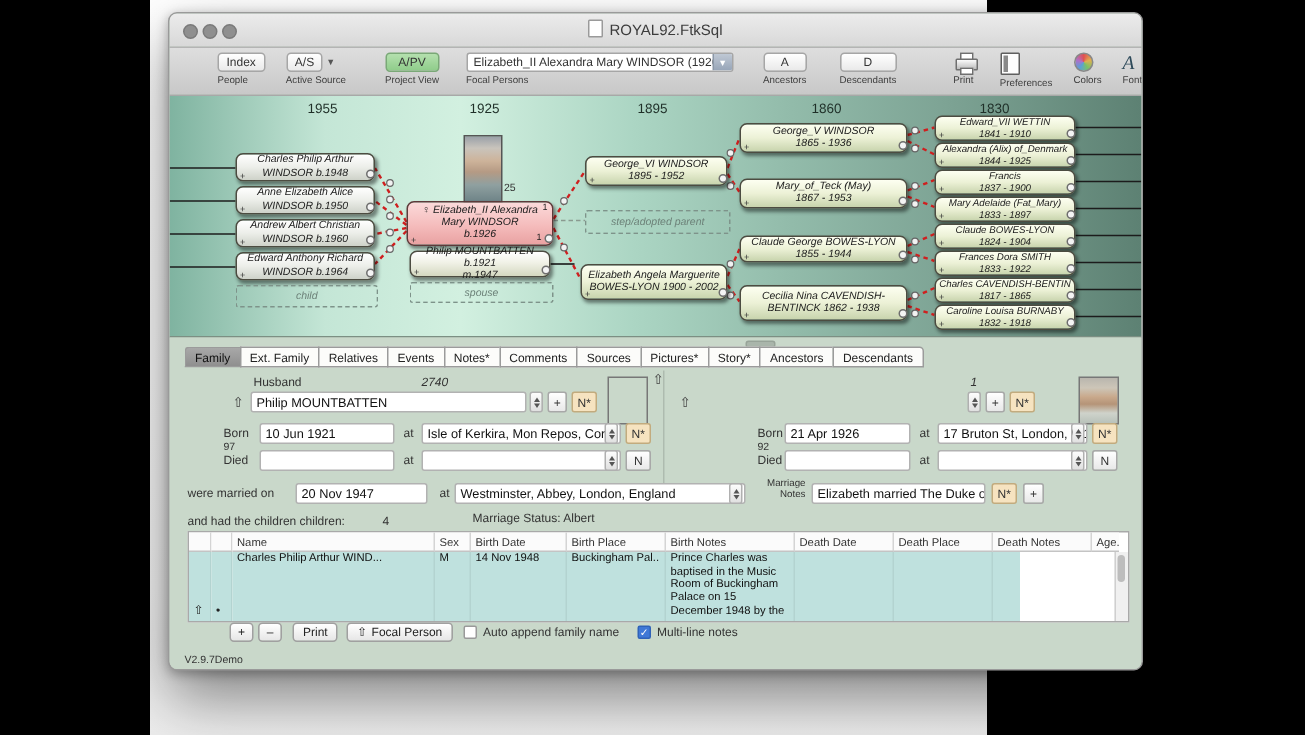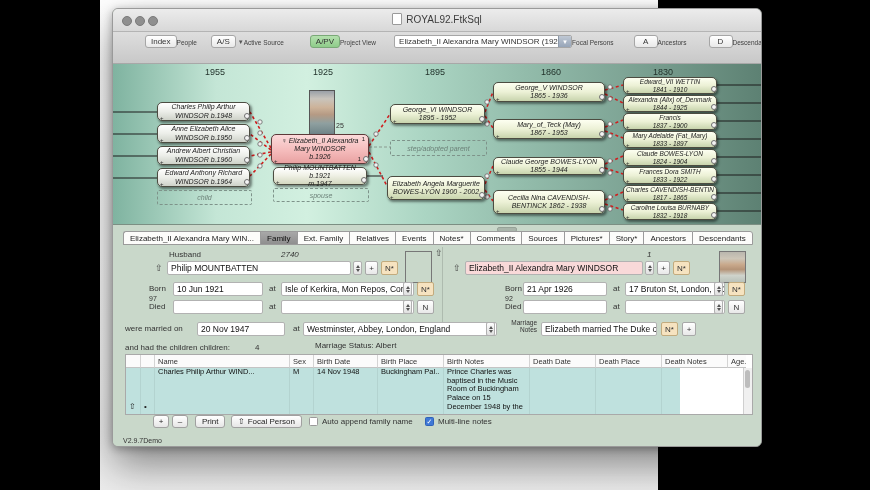--- a/index.html
+++ b/index.html
@@ -13,21 +13,21 @@
   
   .titlebar{height:22px;background:linear-gradient(#ececec,#d8d8d8);border-bottom:1px solid #b4b4b4;
             position:relative;}
   .tl{position:absolute;top:7px;width:8px;height:8px;border-radius:50%;background:#8f8f8f;border:0.5px solid #7a7a7a;}
   .title{position:absolute;left:0;right:0;top:4px;text-align:center;font-size:10px;color:#3c3c3c;}
   .docicon{display:inline-block;width:8px;height:10px;background:#fff;border:1px solid #9a9a9a;
            border-radius:1px;vertical-align:-2px;margin-right:4px;}
   
   .toolbar{height:32px;background:linear-gradient(#dedede,#c8c8c8);border-bottom:1px solid #a8a8a8;
            display:flex;align-items:flex-start;padding:3px 8px 0 8px;box-sizing:border-box;}
-  .titem{display:flex;flex-direction:row;align-items:center;margin-right:8px;}
+  .titem{display:flex;flex-direction:column;margin-right:8px;}
   .tlabel{font-size:6.5px;color:#3e3e3e;margin-top:2px;white-space:nowrap;}
   .tbtn{height:13px;min-width:24px;background:linear-gradient(#ffffff,#e9e9e9);border:1px solid #a6a6a6;
         border-radius:3px;font-size:8px;color:#333;display:flex;align-items:center;justify-content:center;
         padding:0 5px;box-sizing:border-box;}
   .tbtn.green{background:linear-gradient(#b4e0ae,#8fcc8a);border-color:#7aa877;}
   .combo{height:13px;width:178px;background:#fff;border:1px solid #a6a6a6;border-radius:2px;
          font-size:8px;color:#333;display:flex;align-items:center;position:relative;padding-left:4px;
          box-sizing:border-box;white-space:nowrap;overflow:hidden;}
   .combo .arrowbox{position:absolute;right:0;top:0;bottom:0;width:12px;background:linear-gradient(#bfc8d4,#97a5b8);
          border-left:1px solid #8b98a8;color:#fff;font-size:7px;display:flex;align-items:center;justify-content:center;}
@@ -356,21 +356,20 @@
       <span>Caroline Louisa BURNABY</span>
           <span>1832 - 1918</span>
       <i class="pm">+</i>
         </div>
   </div>
 
   <div class="bottom">
     <div class="splitter"></div>
 
     <div class="tabs">
-      <div class="tab">Elizabeth_II Alexandra Mary WIN...</div>
       <div class="tab sel">Family</div>
       <div class="tab">Ext. Family</div>
       <div class="tab">Relatives</div>
       <div class="tab">Events</div>
       <div class="tab">Notes*</div>
       <div class="tab">Comments</div>
       <div class="tab">Sources</div>
       <div class="tab">Pictures*</div>
       <div class="tab">Story*</div>
       <div class="tab">Ancestors</div>
@@ -398,21 +397,20 @@
     <span class="flabel" style="left:36px;top:77px">Died</span>
     <div class="field" style="left:60px;top:75px;width:90px"></div>
     <span class="flabel" style="left:156px;top:77px">at</span>
     <div class="field withstep" style="left:168px;top:75px;width:133px"></div>
     <span class="fstep" style="left:290px;top:75px"></span>
     <div class="sqbtn" style="left:304px;top:75px;width:17px">N</div>
 
     <span class="uparrow" style="left:322px;top:23px">⇧</span>
     <span class="numlbl" style="left:534px;top:25px">1</span>
     <span class="uparrow" style="left:340px;top:38px">⇧</span>
-    <div class="field pink" style="left:352px;top:36px;width:178px">Elizabeth_II Alexandra Mary WINDSOR</div>
     <span class="fstep" style="left:532px;top:36px"></span>
     <div class="sqbtn" style="left:544px;top:36px;width:13px">+</div>
     <div class="sqbtn tan" style="left:560px;top:36px;width:17px">N*</div>
     <div class="portrait liz" style="left:606px;top:26px"></div>
 
     <span class="flabel" style="left:392px;top:59px">Born</span>
     <div class="field" style="left:410px;top:57px;width:84px">21 Apr 1926</div>
     <span class="flabel" style="left:500px;top:59px">at</span>
     <div class="field withstep" style="left:512px;top:57px;width:100px">17 Bruton St, London, W1, Englan</div>
     <span class="fstep" style="left:601px;top:57px"></span>

